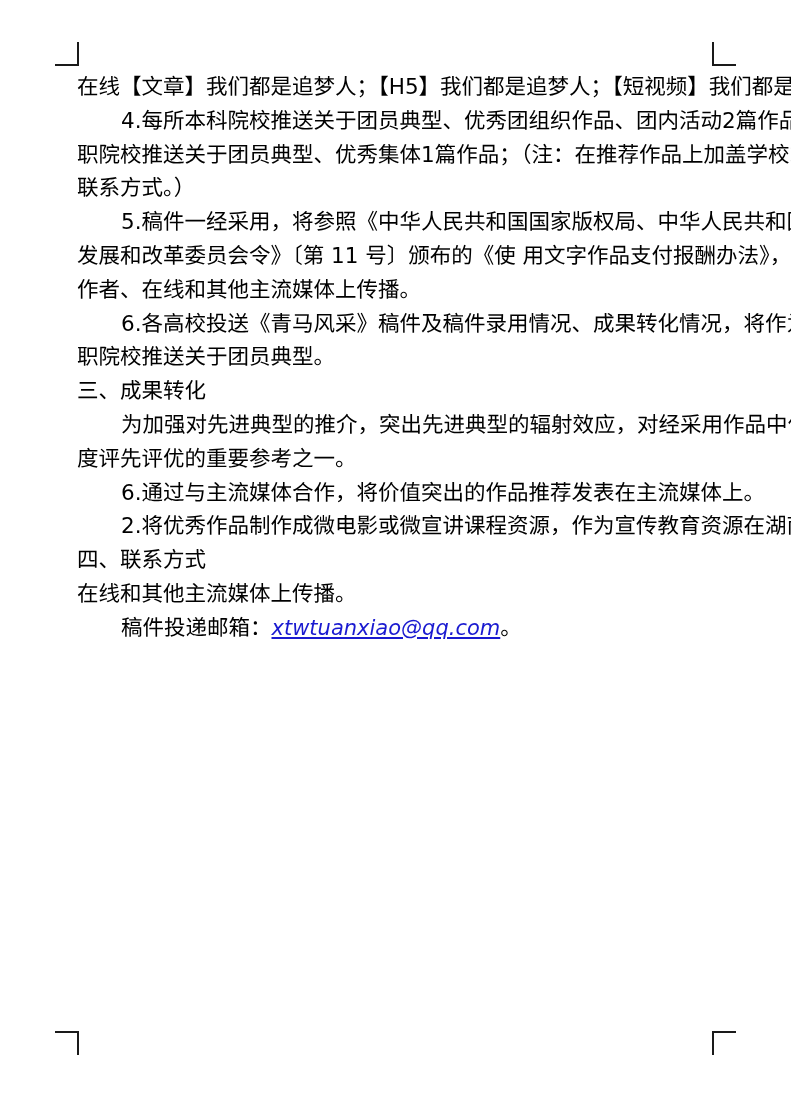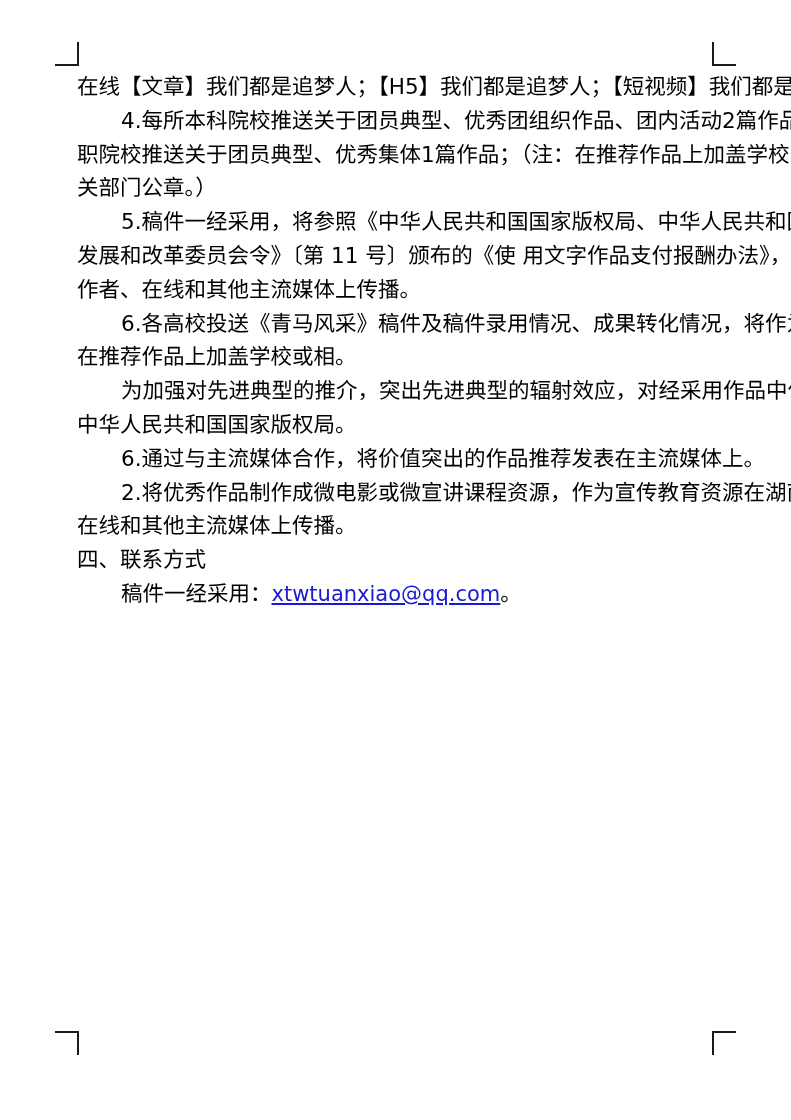--- a/index.html
+++ b/index.html
@@ -71,20 +71,21 @@
   
   .doc-line.indent-2 { text-indent: 0; padding-left: 44px; }
   .doc-line.flush    { padding-left: 0; }
 
   .email-link {
     color: #1a1ad0;
     text-decoration: underline;
     font-family: "DejaVu Sans", "Liberation Sans", sans-serif;
     font-size: 21px;
     cursor: pointer;
+    font-style: italic;
   }
 </style>
 </head>
 <body>
 
 <div class="page">
 
   <div class="crop-mark crop-tl">
     <i class="h"></i>
       <i class="v"></i>
@@ -100,29 +101,30 @@
   <div class="crop-mark crop-br">
     <i class="h"></i>
       <i class="v"></i>
   </div>
 
   <div class="text-body">
 
     <div class="doc-line flush">在线【文章】我们都是追梦人；【H5】我们都是追梦人；【短视频】我们都是追</div>
     <div class="doc-line indent-2">4.每所本科院校推送关于团员典型、优秀团组织作品、团内活动2篇作品；高</div>
     <div class="doc-line flush">职院校推送关于团员典型、优秀集体1篇作品；（注：在推荐作品上加盖学校或相</div>
-    <div class="doc-line flush">关部门公章。）</div>
+    <div class="doc-line flush">联系方式。）</div>
     <div class="doc-line indent-2">5.稿件一经采用，将参照《中华人民共和国国家版权局、中华人民共和国国家</div>
     <div class="doc-line flush">发展和改革委员会令》〔第 11 号〕颁布的《使 用文字作品支付报酬办法》，向</div>
     <div class="doc-line flush">作者、在线和其他主流媒体上传播。</div>
     <div class="doc-line indent-2">6.各高校投送《青马风采》稿件及稿件录用情况、成果转化情况，将作为学年</div>
-    <div class="doc-line flush">在推荐作品上加盖学校或相。</div>
+    <div class="doc-line flush">职院校推送关于团员典型。</div>
+    <div class="doc-line flush">三、成果转化</div>
     <div class="doc-line indent-2">为加强对先进典型的推介，突出先进典型的辐射效应，对经采用作品中价值</div>
-    <div class="doc-line flush">中华人民共和国国家版权局。</div>
+    <div class="doc-line flush">度评先评优的重要参考之一。</div>
     <div class="doc-line indent-2">6.通过与主流媒体合作，将价值突出的作品推荐发表在主流媒体上。</div>
     <div class="doc-line indent-2">2.将优秀作品制作成微电影或微宣讲课程资源，作为宣传教育资源在湖南青马</div>
+    <div class="doc-line flush">四、联系方式</div>
     <div class="doc-line flush">在线和其他主流媒体上传播。</div>
-    <div class="doc-line flush">四、联系方式</div>
 
-    <div class="doc-line indent-2"><span>稿件一经采用：</span><a class="email-link" href="#">xtwtuanxiao@qq.com</a><span>。</span></div>
+    <div class="doc-line indent-2"><span>稿件投递邮箱：</span><a class="email-link" href="#">xtwtuanxiao@qq.com</a><span>。</span></div>
 
   </div>
 </div>
 
 </body></html>

